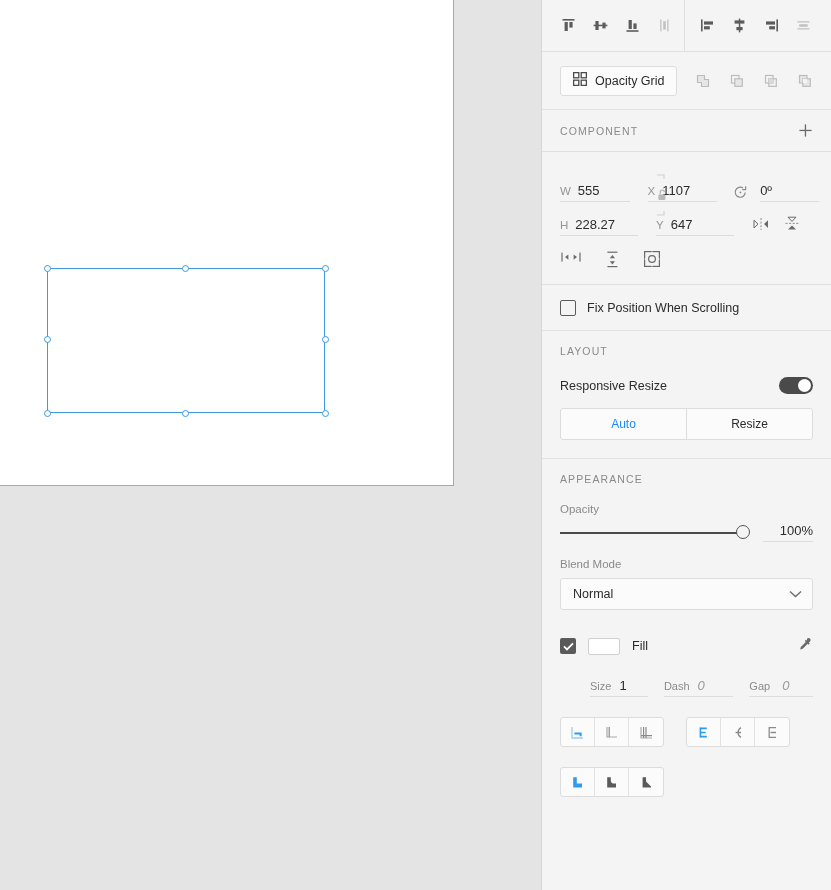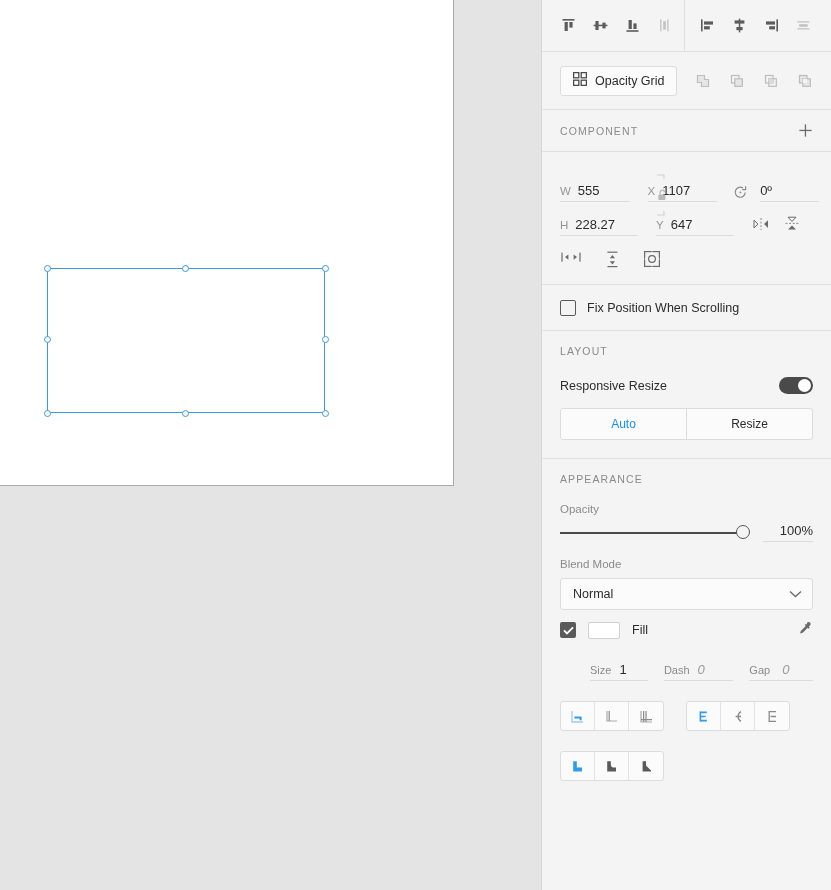--- a/index.html
+++ b/index.html
@@ -195,21 +195,21 @@
     height: 32px; width: 100%;
     border: 1px solid #dcdcdc; border-radius: 3px;
     background: #fbfbfb;
     display: flex; align-items: center;
     padding: 0 10px 0 12px;
     font-size: 12.5px; color: #2b2b2b;
   }
   #blend-select .chev { margin-left: auto; }
 
   
-  .paint-row { display: flex; align-items: center; gap: 12px; height: 28px; margin-top: 6px; }
+  .paint-row { display: flex; align-items: center; gap: 12px; height: 28px; margin-top: 22px; }
   .swatch { width: 32px; height: 17px; border-radius: 2px; }
   .paint-label { font-size: 12.5px; color: #2b2b2b; }
   .eyedrop { margin-left: auto; }
 
   #border-params { display: flex; margin-top: 18px; padding-left: 30px; gap: 16px; }
   .bp { display: flex; align-items: baseline; gap: 8px; border-bottom: 1px solid #dcdcdc; padding-bottom: 3px; }
   .bp .bl { font-size: 11px; color: #8a8a8a; }
   .bp .bv { font-size: 13px; color: #2b2b2b; }
   .bp .bv.ph { color: #9a9a9a; font-style: italic; }
   .bp-size { width: 60px; align-items: center; }

